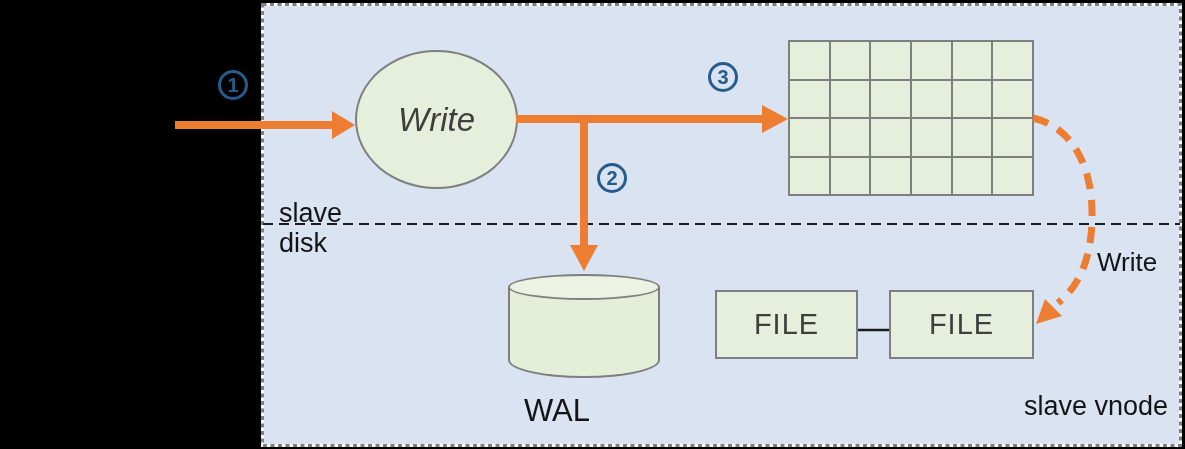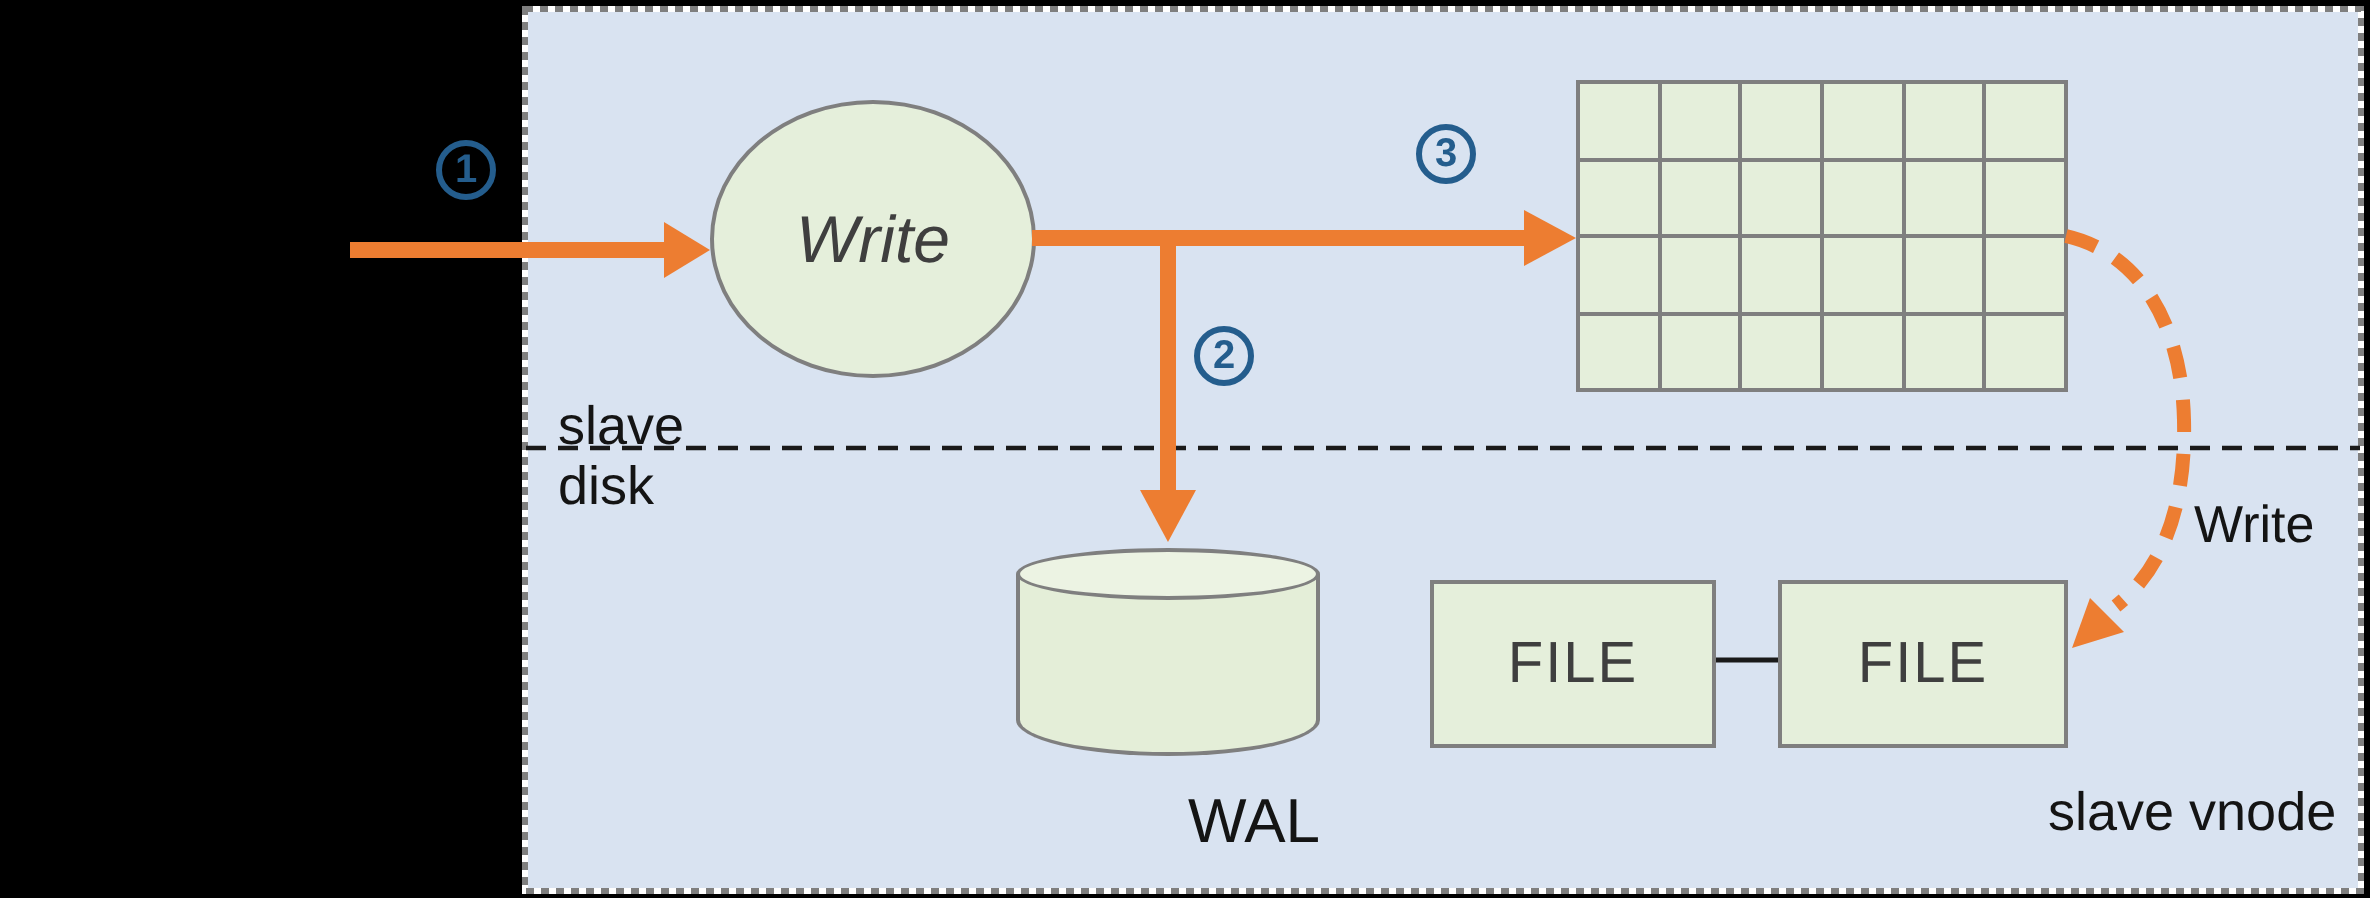--- a/index.html
+++ b/index.html
@@ -52,21 +52,21 @@
     background:#e4eed8;border:2.5px solid #7f7f7f;border-top:none;
     border-radius:0 0 50% 50% / 0 0 18px 18px;
   }
   .cyl-top{
     position:absolute;left:0;top:0;width:152px;height:26px;
     box-sizing:border-box;
     background:#ecf3e3;border:2.5px solid #7f7f7f;border-radius:50%;
   }
   
   .file-box{
-    position:absolute;top:290px;width:143px;height:84px;
+    position:absolute;top:290px;width:143px;height:69px;
     box-sizing:border-box;
     background:#e5efdb;border:2.5px solid #7f7f7f;
     display:flex;align-items:center;justify-content:center;
     color:#3f3f3f;font-size:29px;letter-spacing:1px;z-index:4;
   }
   #file-box-1{left:715px;}
   #file-box-2{left:889px;width:145px;}
   
   .step-badge{
     position:absolute;width:30px;height:30px;box-sizing:border-box;
@@ -74,21 +74,21 @@
     display:flex;align-items:center;justify-content:center;
     color:#245d8d;font-size:20px;font-weight:600;z-index:7;
   }
   #step-badge-1{left:218px;top:70px;}
   #step-badge-2{left:597px;top:163px;}
   #step-badge-3{left:708px;top:62px;}
   
   .txt{position:absolute;color:#141414;z-index:7;white-space:nowrap;}
   #label-memory{left:279px;top:198px;font-size:27px;}
   #label-disk{left:279px;top:228px;font-size:27px;}
-  #label-wal{left:508px;top:393px;width:152px;text-align:right;font-size:31px;}
+  #label-wal{left:524px;top:393px;width:152px;text-align:left;font-size:31px;}
   #label-flush{left:1097px;top:247px;font-size:26px;}
   #label-slave-vnode{left:1024px;top:391px;font-size:27px;}
 </style>
 </head>
 <body>
 
 <div id="canvas">
 
   <div id="panel-bg"></div>
 

